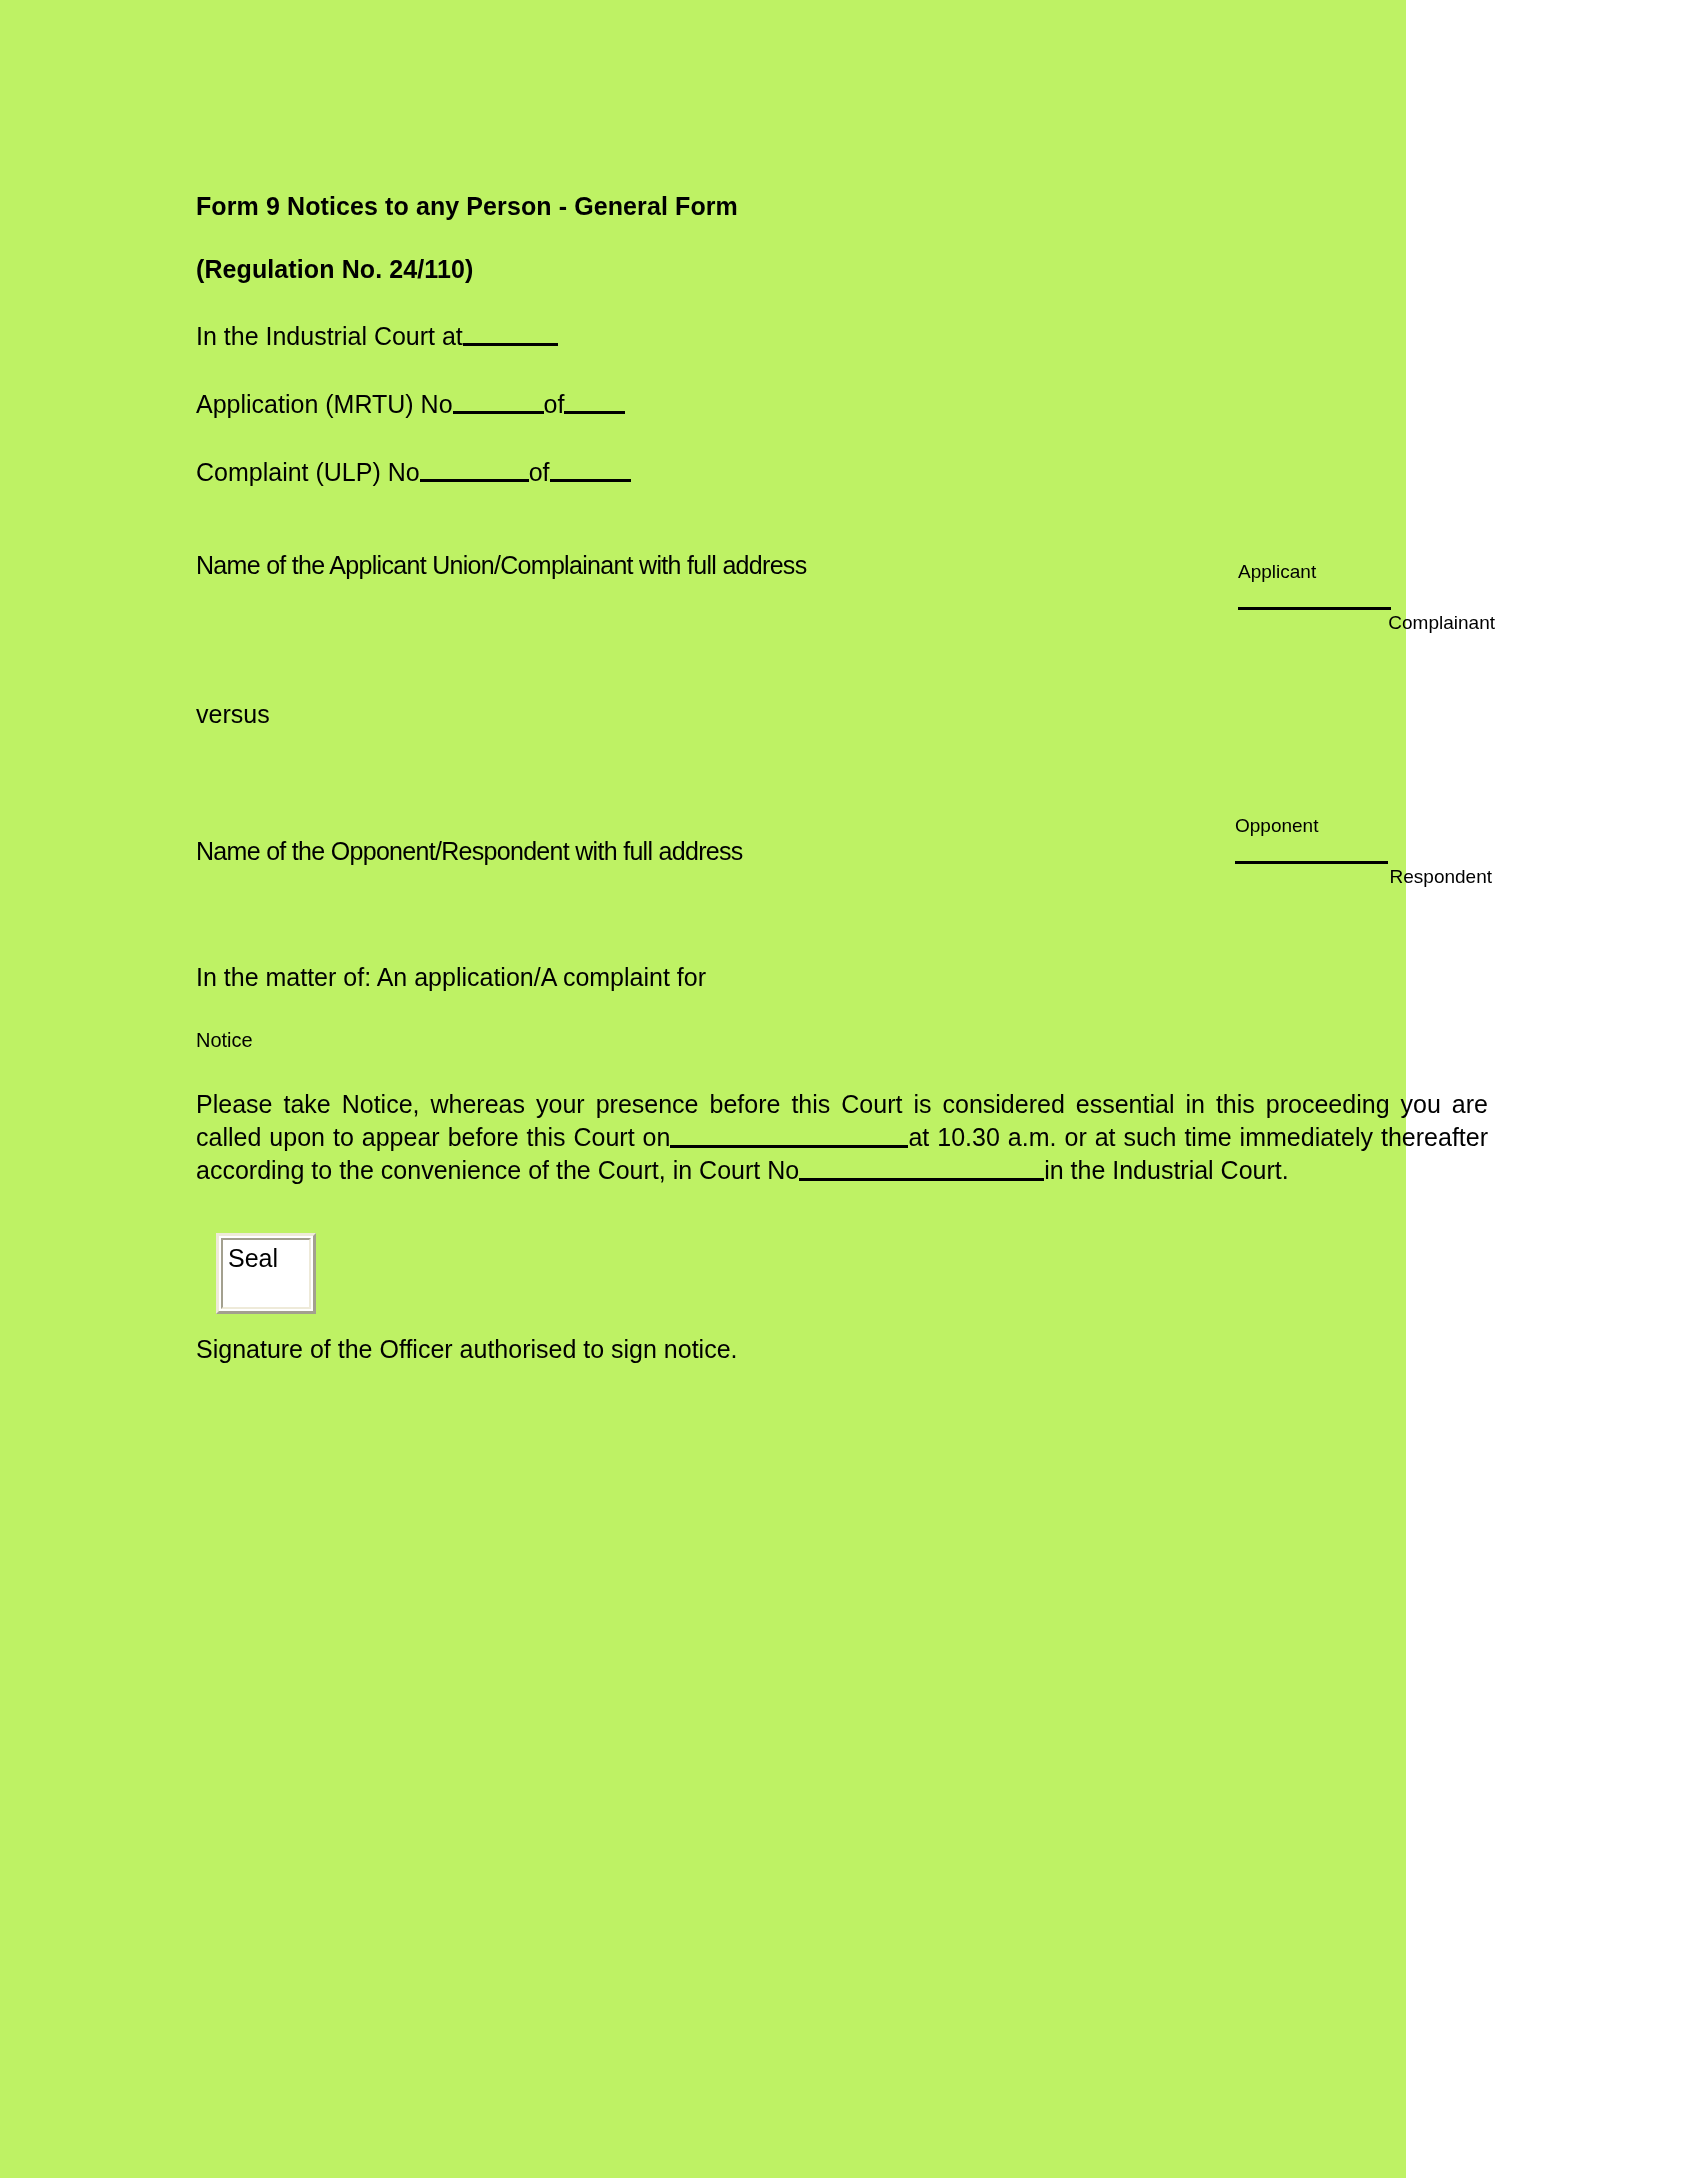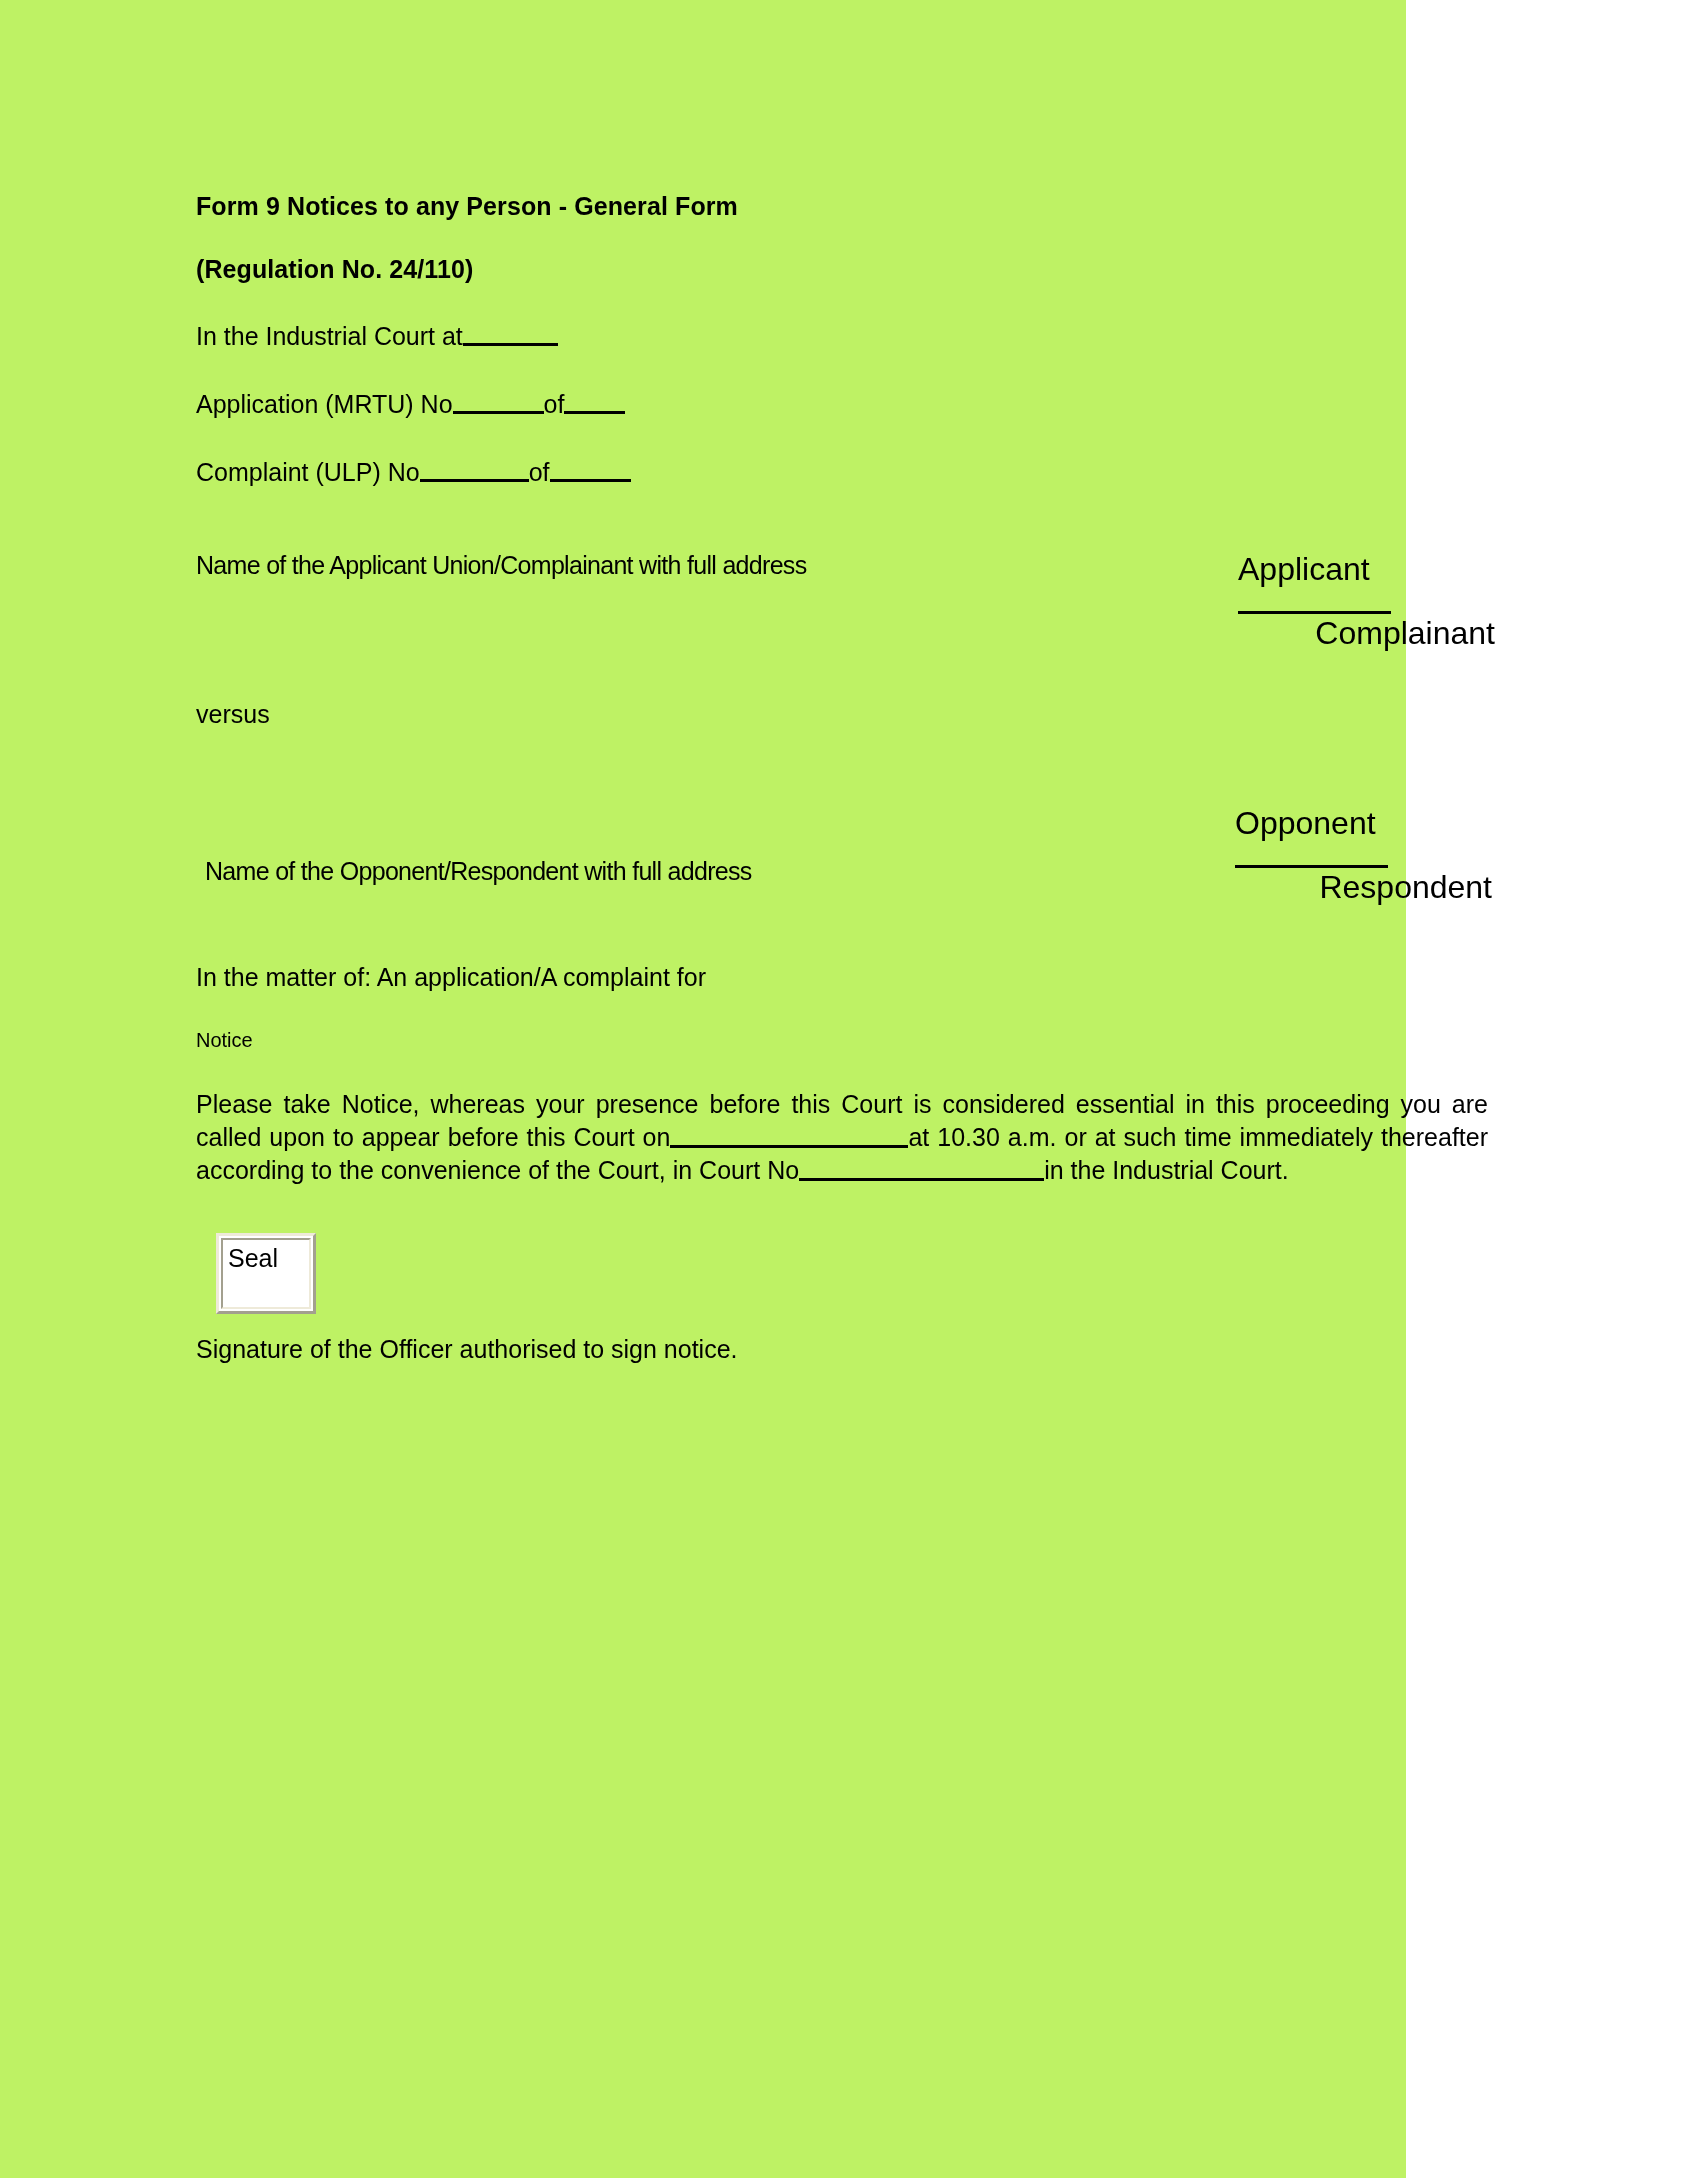--- a/index.html
+++ b/index.html
@@ -74,24 +74,24 @@
   }
   .party-left {
     font-size: 25px;
     line-height: 1.0;
     white-space: nowrap;
   }
   .tight { letter-spacing: -0.7px; }
 
   .party-right {
     position: absolute;
-    top: 0;
+    top: 9px;
     left: 1042px;
     width: 257px;
-    font-size: 32px;
+    font-size: 19px;
     line-height: 1.0;
   }
   .party-right .role-top {
     display: block;
     white-space: nowrap;
   }
   .party-right .role-divider {
     display: block;
     border-top: 3px solid #000000;
     width: 153px;
@@ -190,21 +190,21 @@
       <div class="party-right">
         <span class="role-top">Applicant</span>
         <span class="role-divider"></span>
         <span class="role-bottom">Complainant</span>
       </div>
     </div>
 
     <div class="line" style="margin-bottom:80px;"><span>versus</span></div>
 
     <div class="party-row" style="height:158px;">
-      <div class="party-left" style="position:absolute;top:32px;left:9px;margin-top:20px;"><span class="tight">Name of the Opponent/Respondent with full address</span></div>
+      <div class="party-left" style="position:absolute;top:32px;left:0;"><span class="tight">Name of the Opponent/Respondent with full address</span></div>
       <div class="party-right" style="left:1039px;">
         <span class="role-top">Opponent</span>
         <span class="role-divider"></span>
         <span class="role-bottom">Respondent</span>
       </div>
     </div>
 
     <div class="line" style="margin-bottom:40px;"><span>In the matter of: An application/A complaint for</span></div>
 
     <div class="notice-label">Notice</div>

